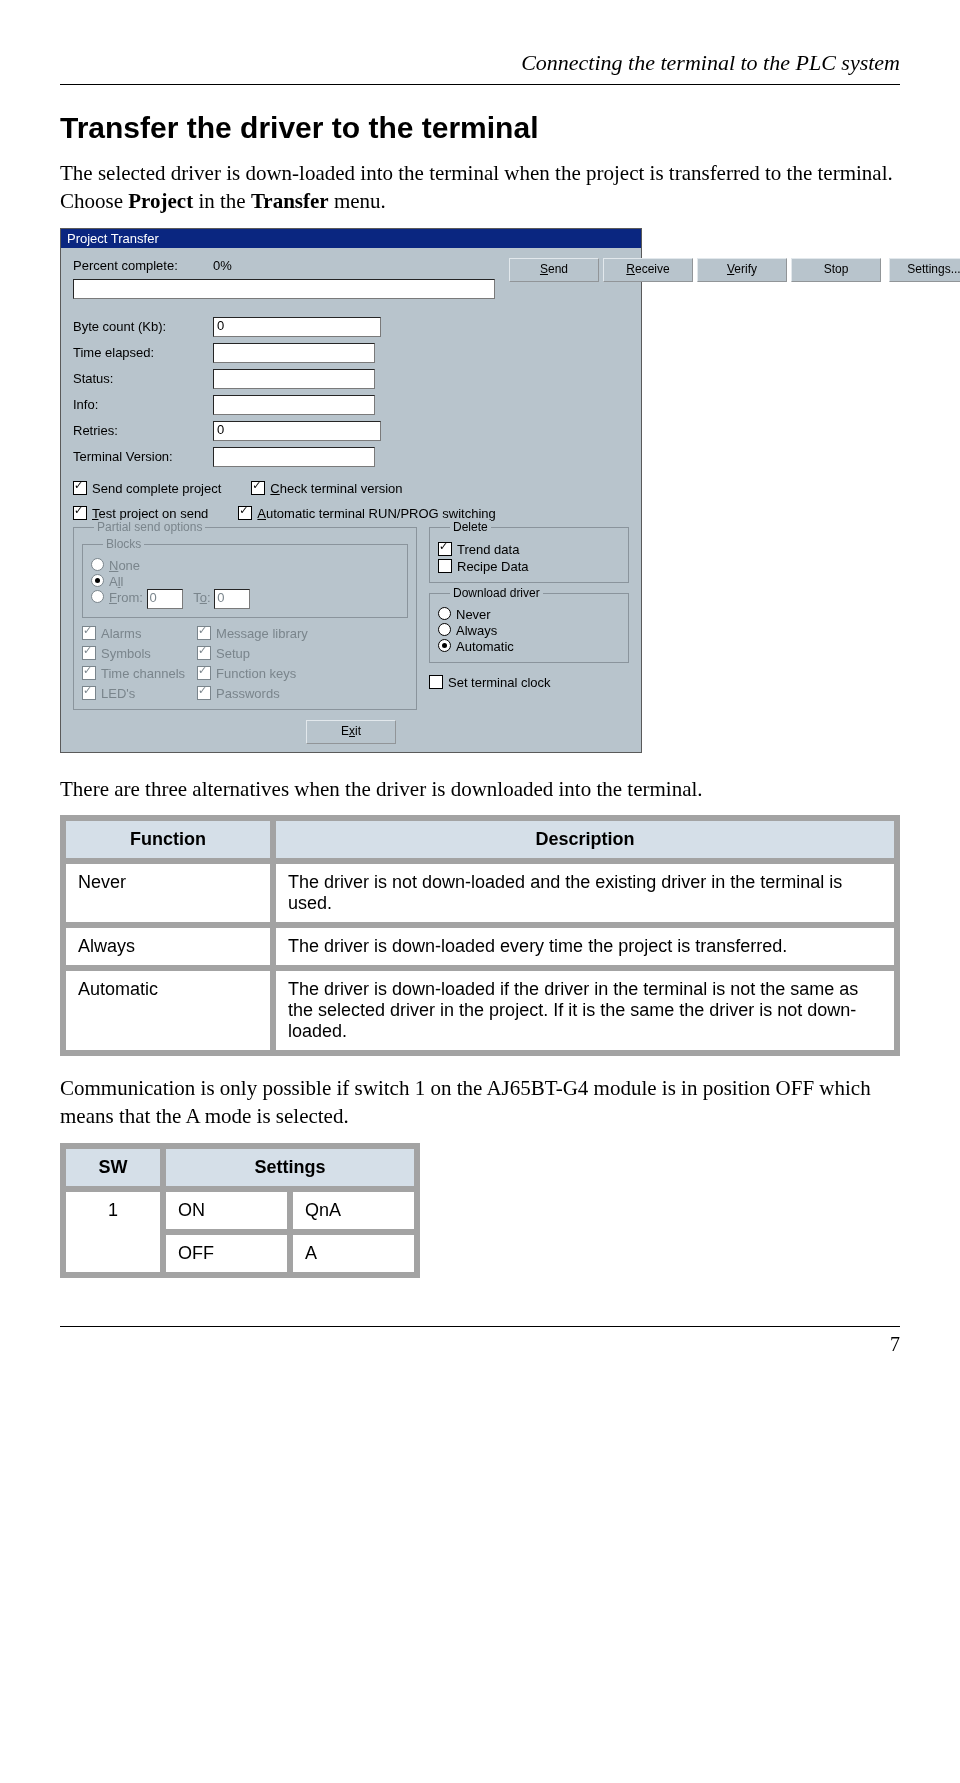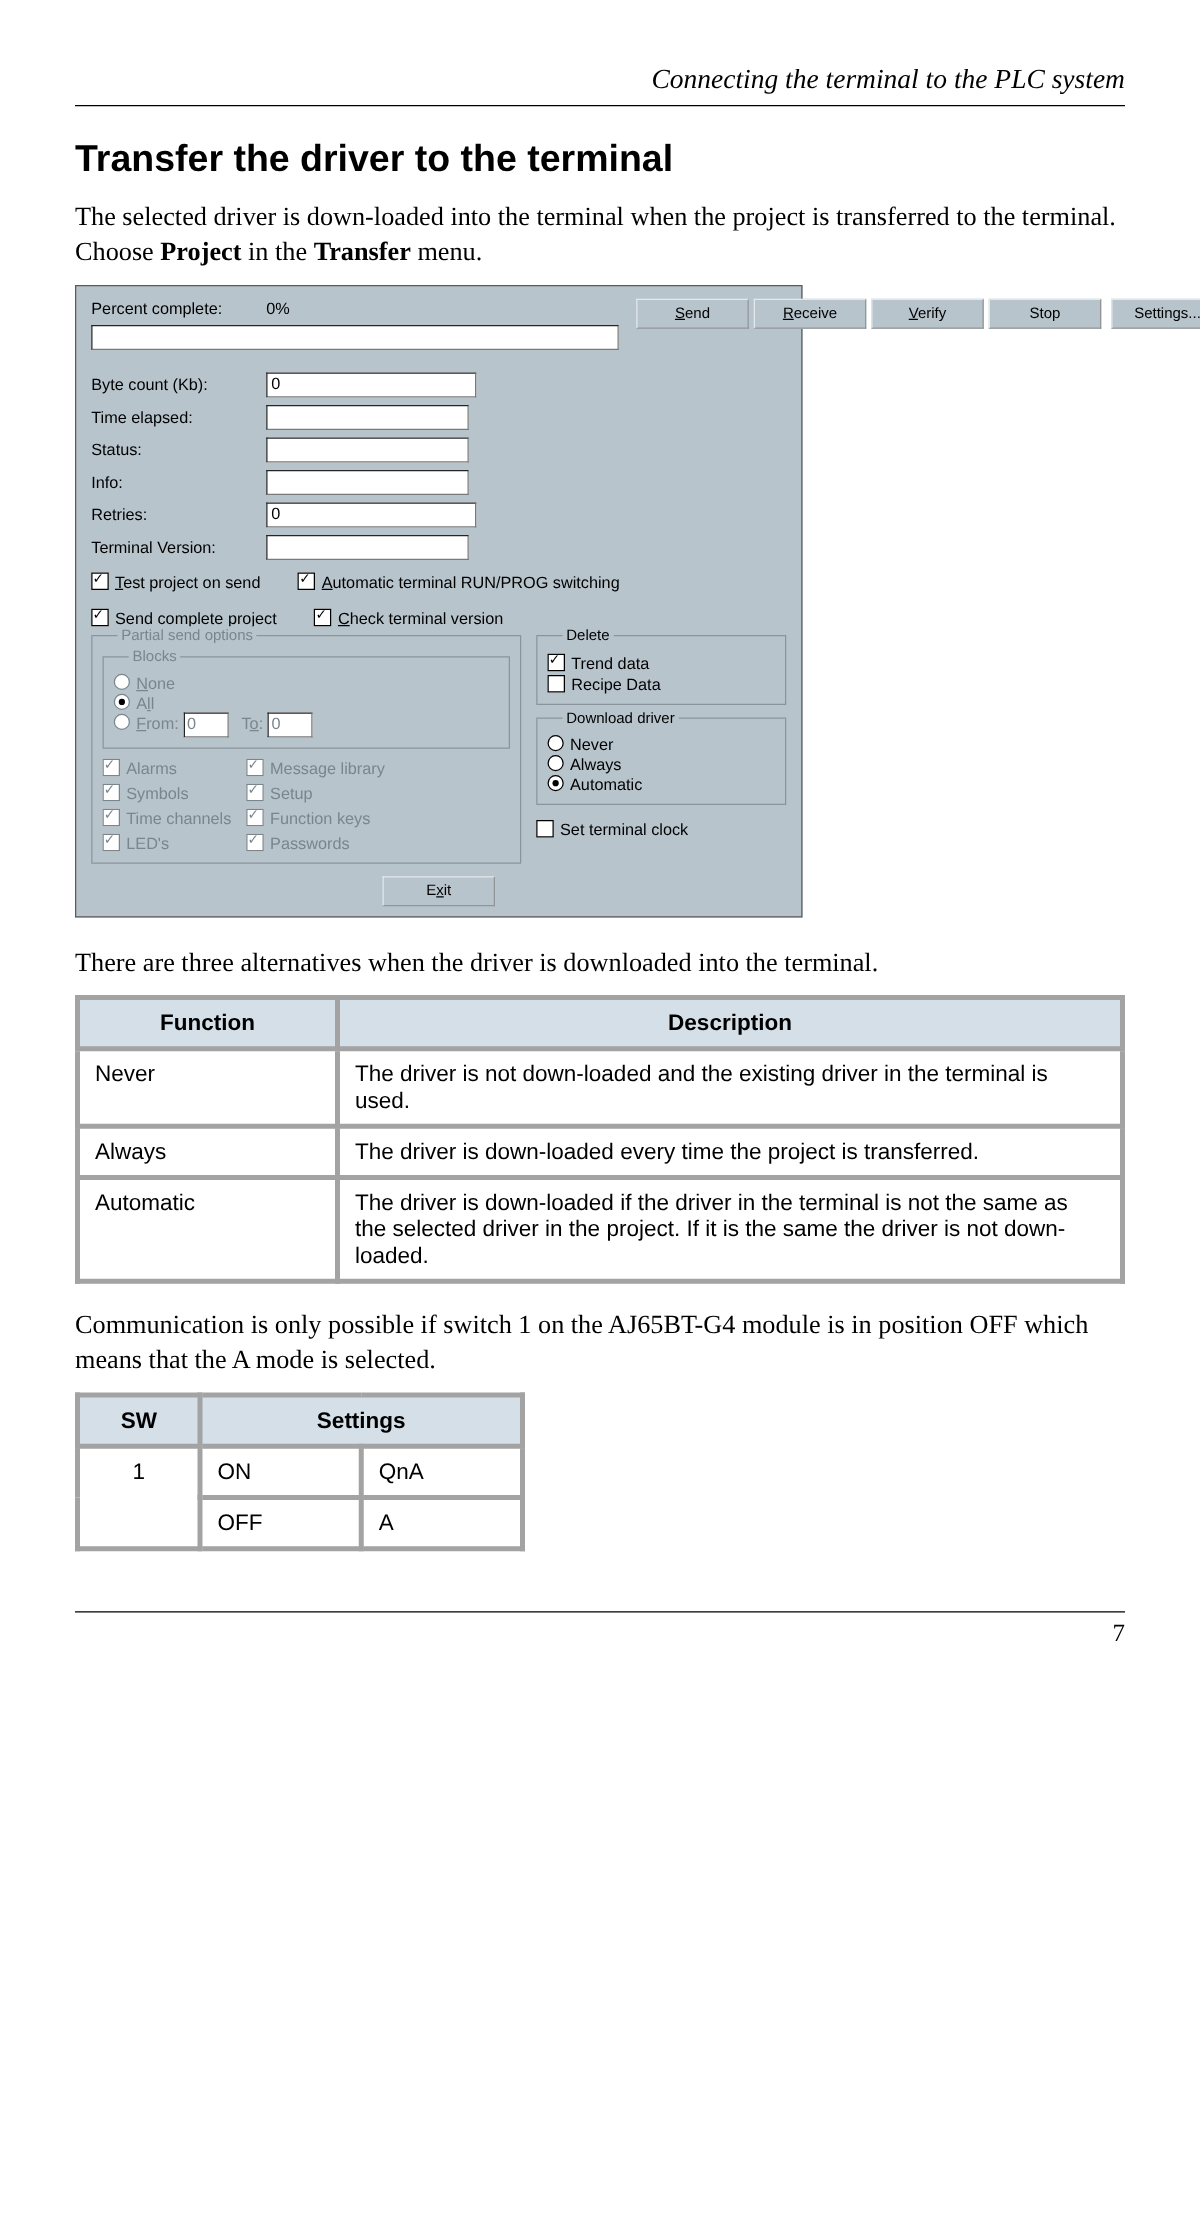--- a/index.html
+++ b/index.html
@@ -95,21 +95,21 @@
 
   
   table.doc {
     border-collapse: collapse;
     width: 100%;
     font-family: Arial, Helvetica, sans-serif;
     font-size: 18px;
     margin: 10px 0 18px 0;
   }
   table.doc th, table.doc td {
-    border: 4px solid #a3a3a3;
+    border: 6px solid #a3a3a3;
     padding: 8px 12px;
     text-align: left;
     vertical-align: top;
   }
   table.doc th {
     background: #d5dfe8;
     font-weight: bold;
     text-align: center;
   }
   table.doc th.fn { width: 180px; }
@@ -132,20 +132,21 @@
 <div class="header-line">Connecting the terminal to the PLC system</div>
 <hr class="top">
 
 <h1>Transfer the driver to the terminal</h1>
 
 <p class="body">
   <span>The selected driver is down-loaded into the terminal when the project is transferred to the terminal. Choose </span><b>Project</b><span> in the </span><b>Transfer</b><span> menu.</span>
 </p>
 
 <div class="dialog">
+  <div class="titlebar">Project Transfer</div>
   <div class="dbody">
     <div class="topgrid">
       <div class="leftcol">
         <div class="row">
             <span class="label">Percent complete:</span>
             <span>0%</span>
           </div>
         <div class="progress"></div>
         <div style="height:6px"></div>
         <div class="row">
@@ -176,27 +177,27 @@
       <div class="btns-right">
         <div class="btn"><span class="u">S</span>end</div>
         <div class="btn"><span class="u">R</span>eceive</div>
         <div class="btn"><span class="u">V</span>erify</div>
         <div class="btn disabled">Stop</div>
         <div style="height:46px"></div>
         <div class="btn">Settings...</div>
       </div>
     </div>
 
+    <div style="display:flex; gap:30px; margin-top:10px;">
+      <span><span class="chk checked"></span>Send complete project</span>
+      <span><span class="chk checked"></span><span class="u">C</span>heck terminal version</span>
+    </div>
     <div style="display:flex; gap:30px; margin-top:6px;">
       <span><span class="chk checked"></span><span class="u">T</span>est project on send</span>
       <span><span class="chk checked"></span><span class="u">A</span>utomatic terminal RUN/PROG switching</span>
-    </div>
-    <div style="display:flex; gap:30px; margin-top:10px;">
-      <span><span class="chk checked"></span>Send complete project</span>
-      <span><span class="chk checked"></span><span class="u">C</span>heck terminal version</span>
     </div>
 
     <div style="display:flex; gap:12px;">
       <div class="group grey" style="flex:1;">
         <span class="legend">Partial send options</span>
         <div class="group" style="margin-bottom:6px;">
           <span class="legend">Blocks</span>
           <div><span class="rad"></span><span class="u">N</span>one</div>
           <div><span class="rad sel"></span>A<span class="u">l</span>l</div>
           <div><span class="rad"></span><span class="u">F</span>rom: <span class="field" style="width:30px;padding:0 2px">0</span> &nbsp; T<span class="u">o</span>: <span class="field" style="width:30px;padding:0 2px">0</span></div>

